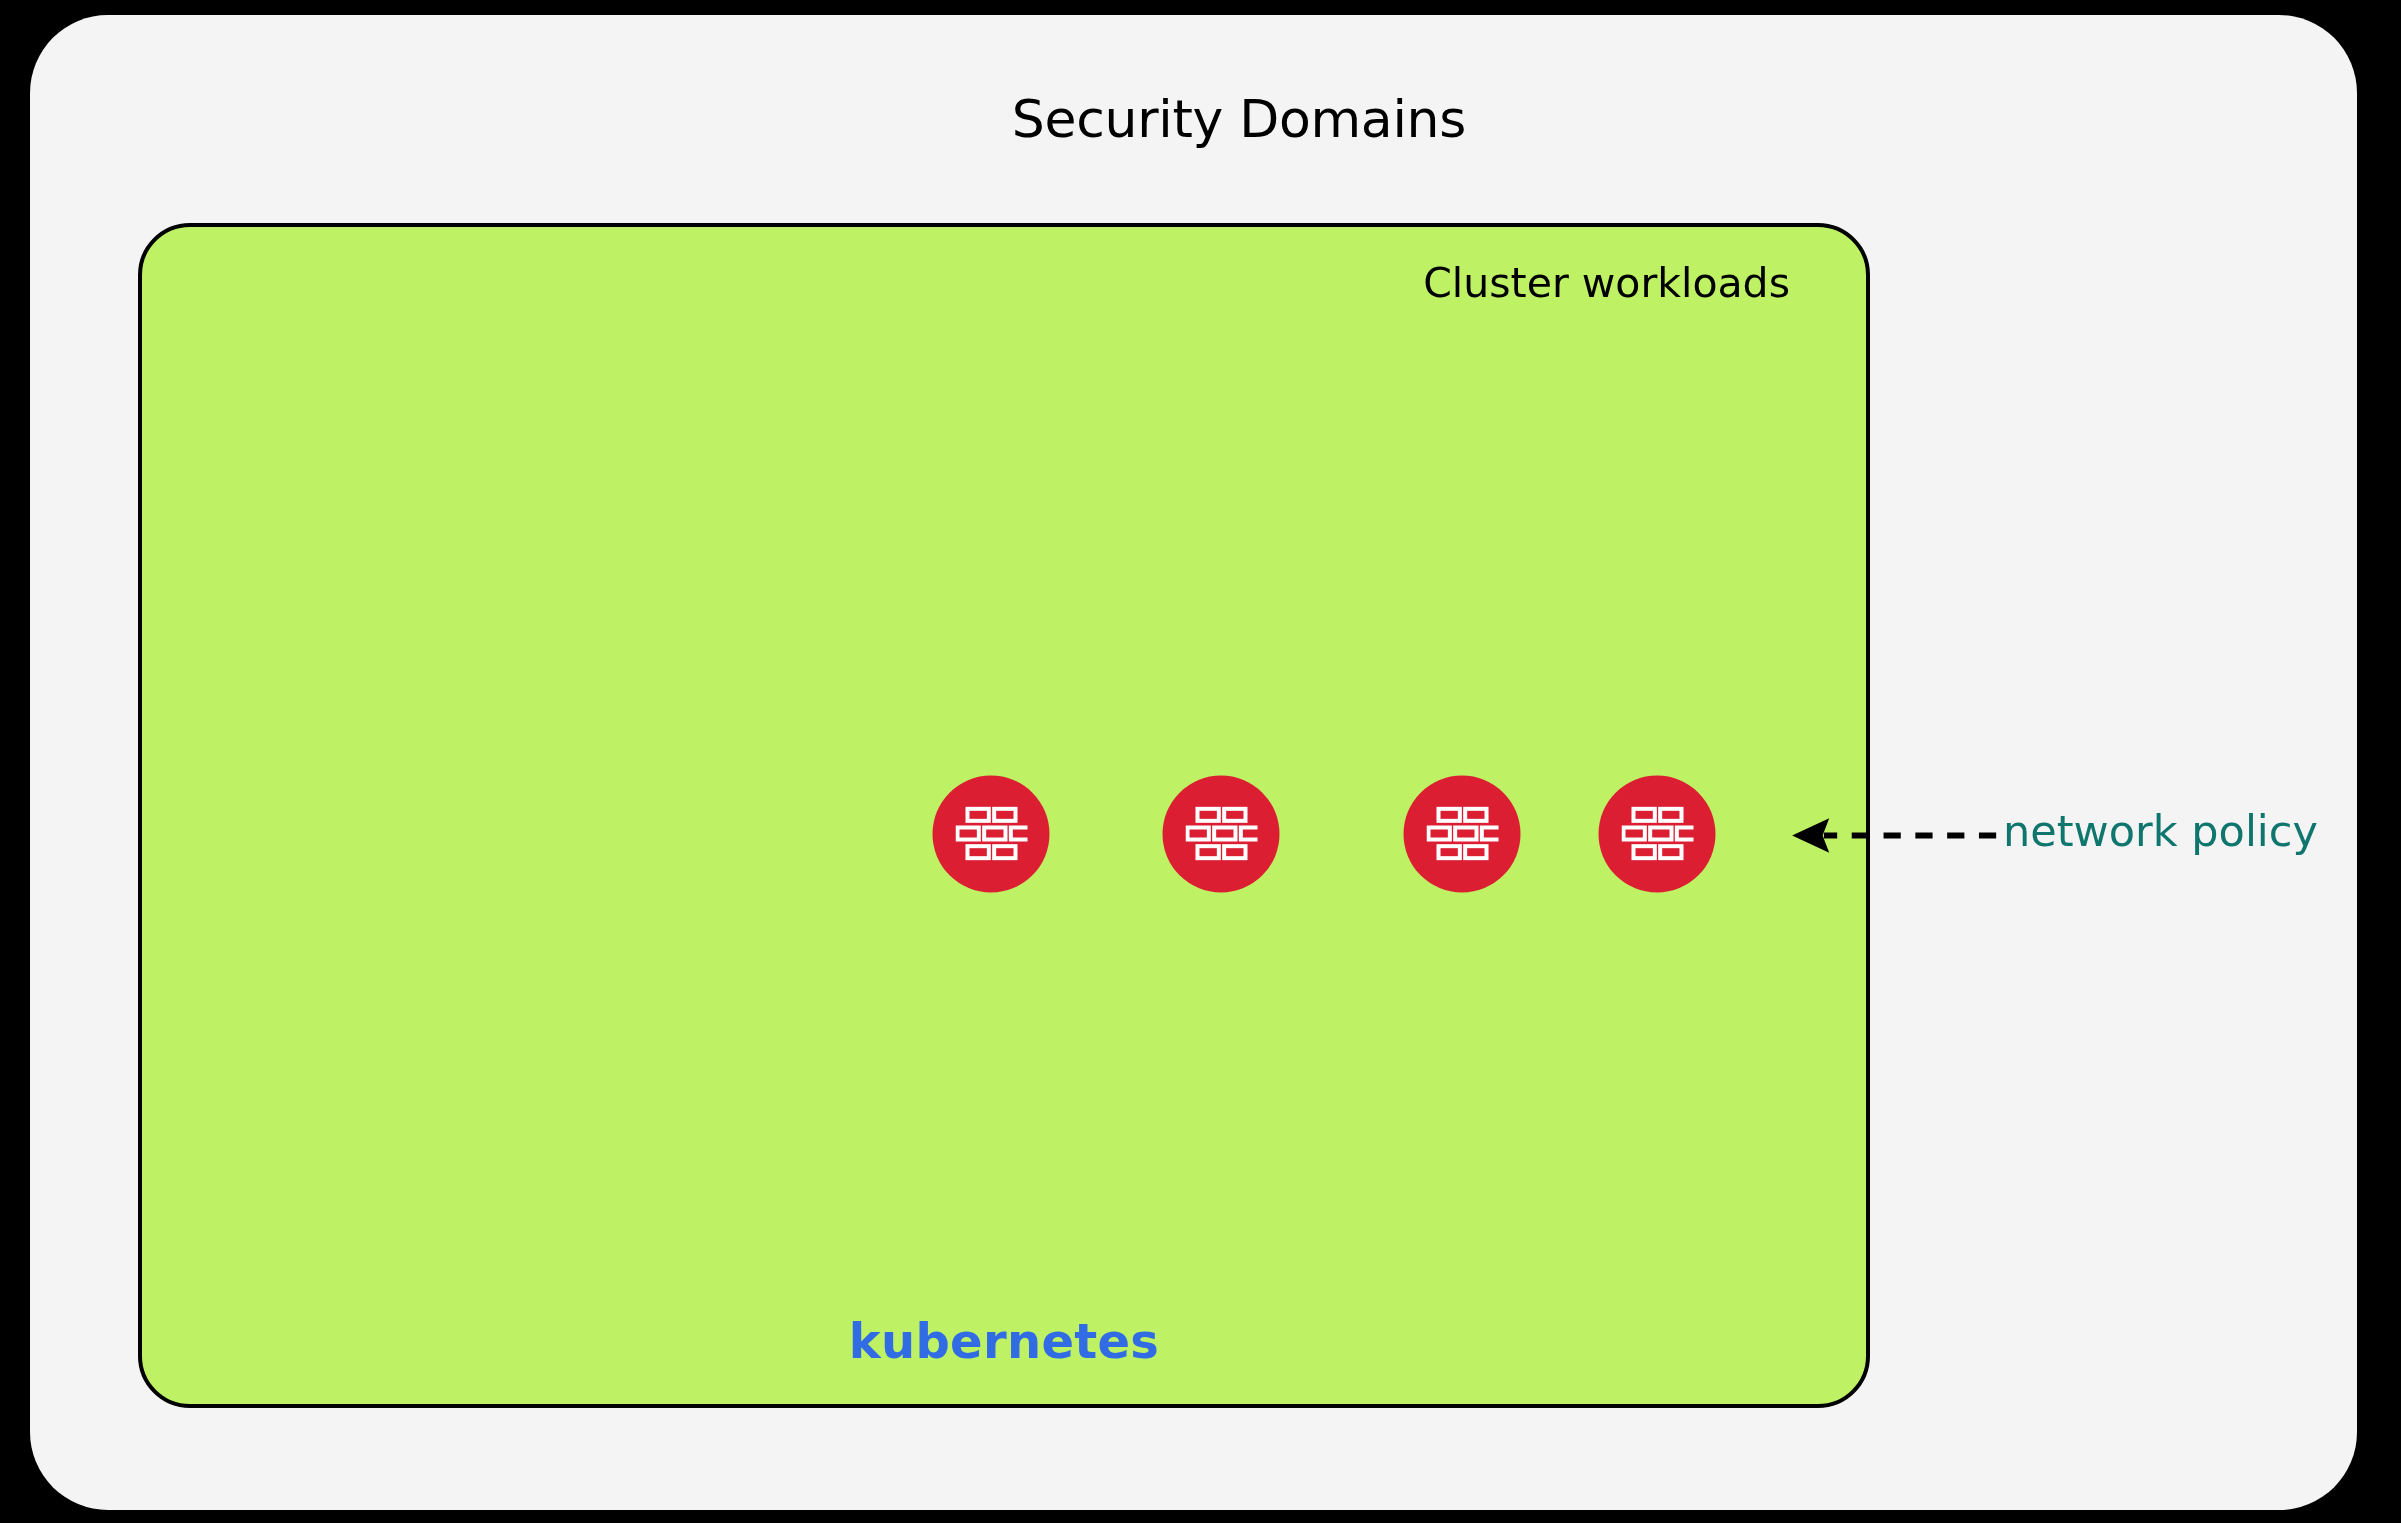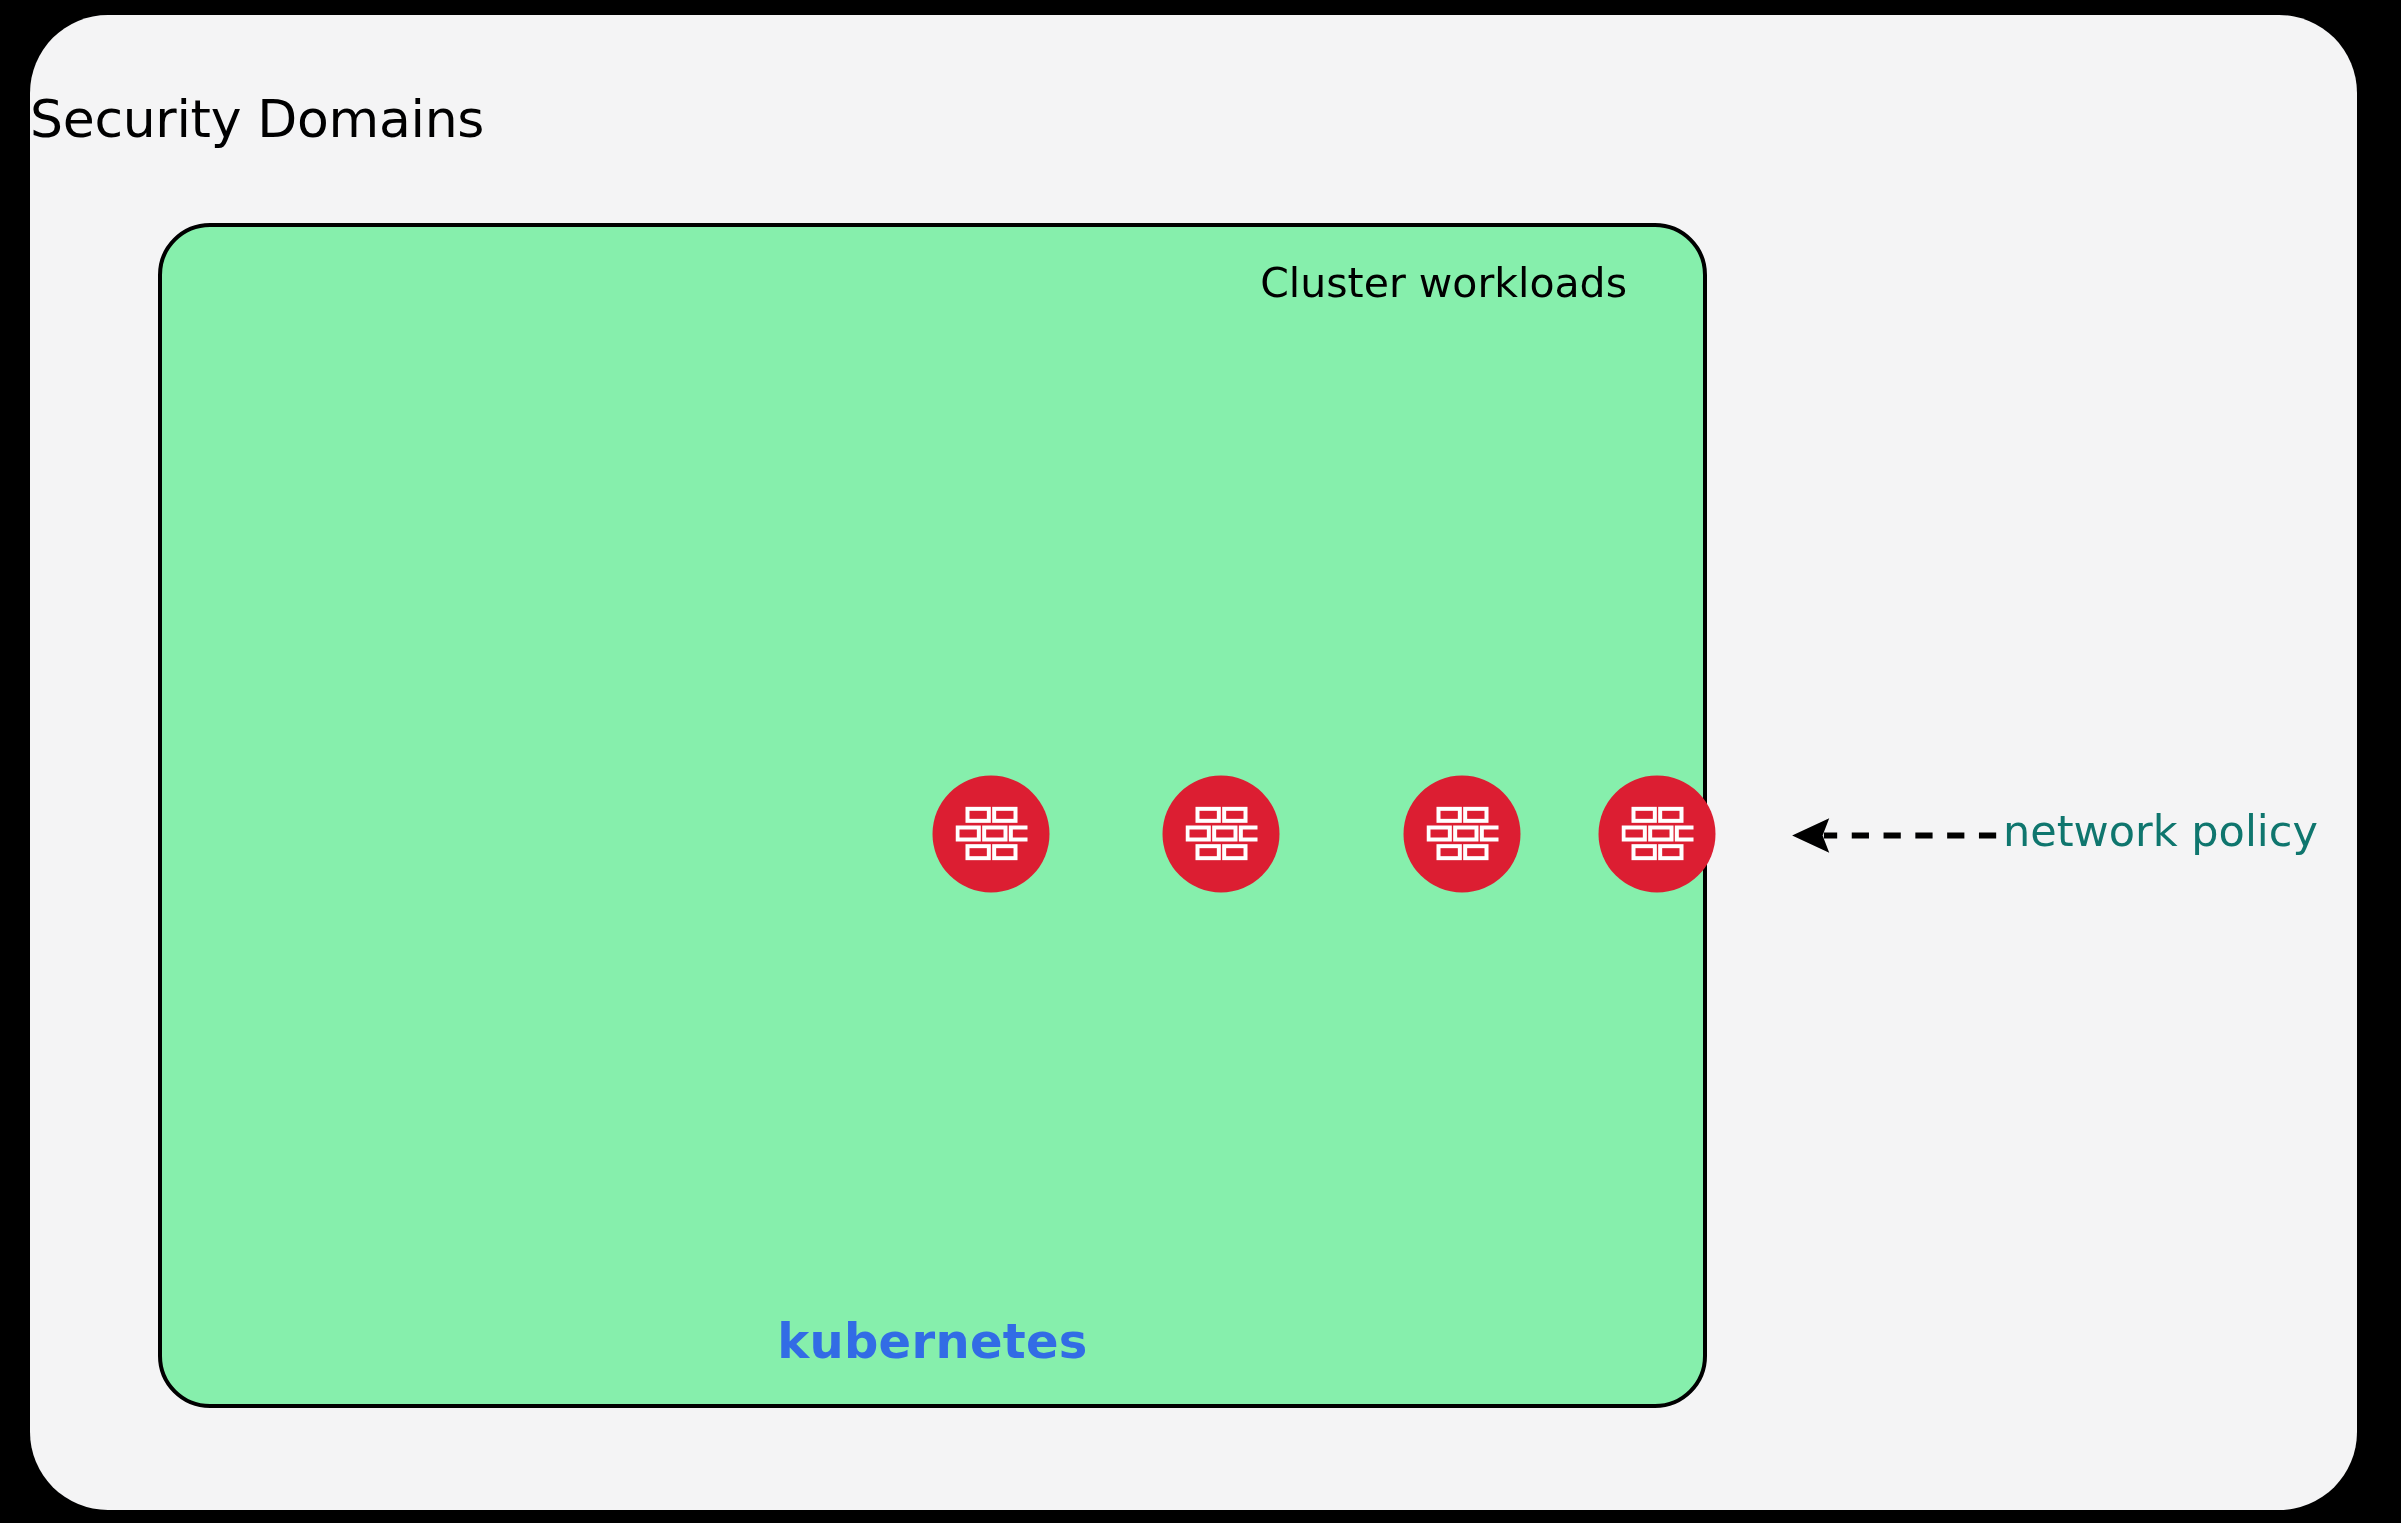--- a/index.html
+++ b/index.html
@@ -30,38 +30,37 @@
     height: 1495px;
     background: #f4f4f5;
     border-radius: 78px;
     box-sizing: border-box;
   }
   .title-security {
     position: absolute;
     left: 0;
     top: 74px;
     width: 1436px;
-    text-align: left;
+    text-align: right;
     font-size: 52px;
     color: #000000;
     letter-spacing: -0.3px;
   }
 
   
   .box-k8s {
     position: absolute;
     left: 108px;
     top: 208px;
-    width: 1549px;
+    width: 1732px;
     height: 1185px;
-    background: #86efac;
+    background: #bef264;
     border: 4.7px solid #000000;
     border-radius: 52px;
     box-sizing: border-box;
-    margin-left: 20px;
   }
   .title-cluster {
     position: absolute;
     right: 76px;
     top: 32px;
     font-size: 41px;
     color: #000000;
     white-space: nowrap;
   }
   .label-kubernetes {

